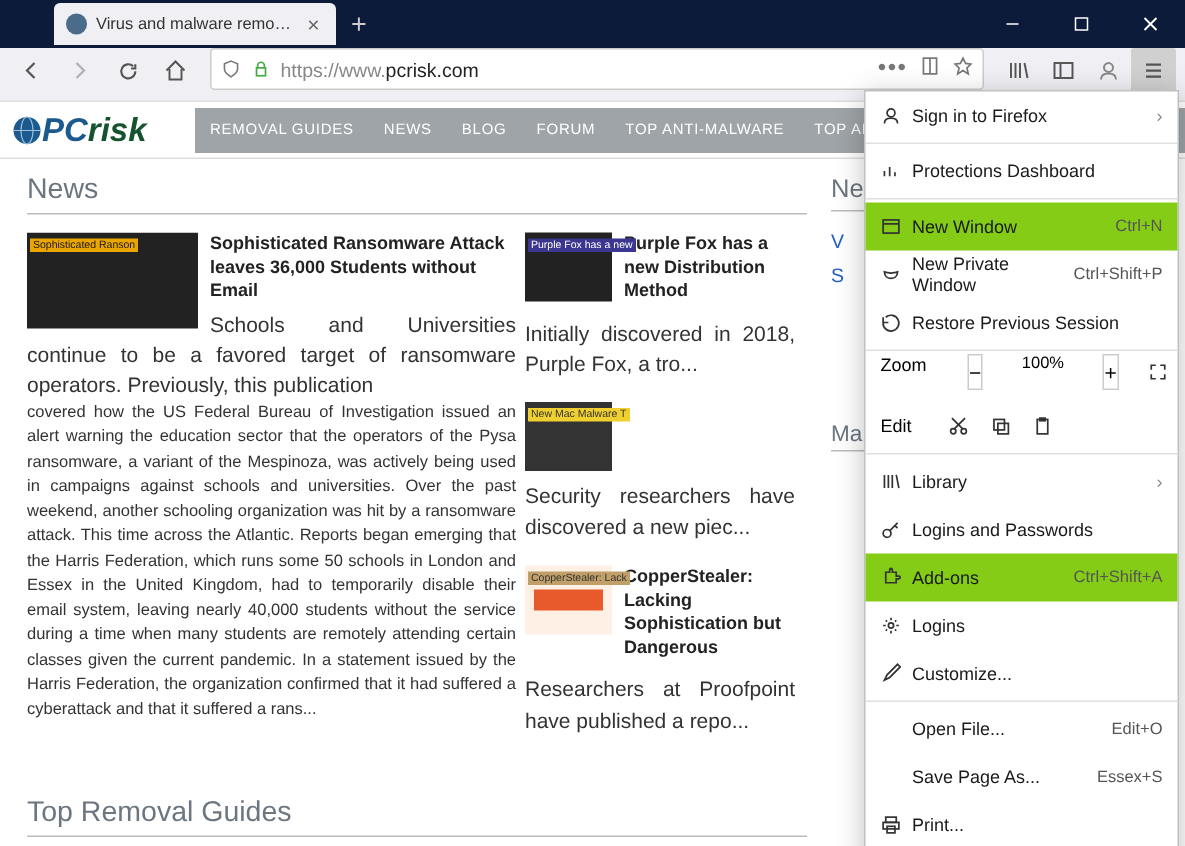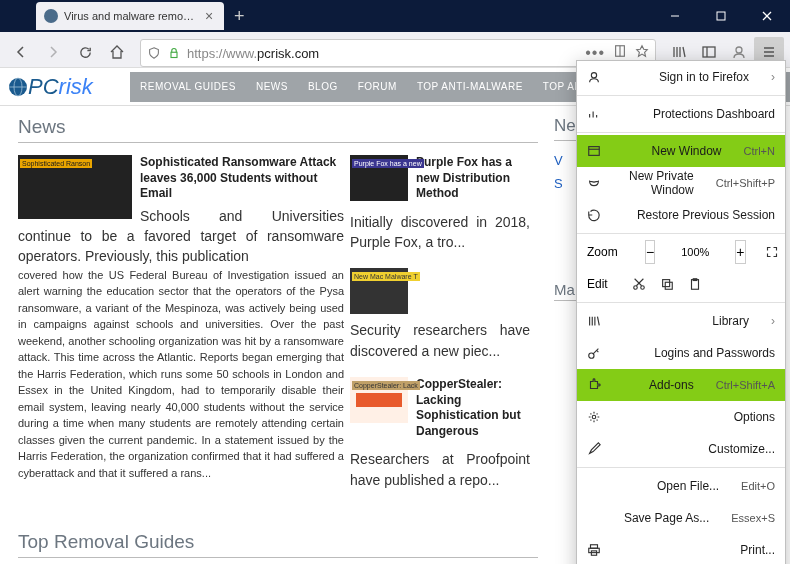--- a/index.html
+++ b/index.html
@@ -10,37 +10,37 @@
     .tab { margin-left: 36px; height: 28px; background: #f0f0f4; border-radius: 4px 4px 0 0; display: flex; align-items: center; padding: 0 8px; gap: 6px; width: 188px; }
     .tab-icon { width: 14px; height: 14px; border-radius: 50%; background: #4a6b8a; }
     .tab-title { font-size: 11px; color: #333; white-space: nowrap; overflow: hidden; text-overflow: ellipsis; flex: 1; }
     .tab-close { width: 14px; height: 14px; display: flex; align-items: center; justify-content: center; color: #666; font-size: 14px; }
     .new-tab { color: #ccc; margin-left: 10px; font-size: 18px; }
     .window-controls { margin-left: auto; display: flex; }
     .win-btn { width: 46px; height: 32px; display: flex; align-items: center; justify-content: center; color: #fff; }
     .win-btn svg { stroke: #fff; fill: none; }
 
     
-    .toolbar { height: 36px; background: #f0f0f4; border-bottom: 1px solid #ddd; display: flex; align-items: flex-end; padding: 0 6px; gap: 2px; }
+    .toolbar { height: 36px; background: #f0f0f4; border-bottom: 1px solid #ddd; display: flex; align-items: flex-start; padding: 0 6px; gap: 2px; }
     .tb-btn { width: 30px; height: 30px; display: flex; align-items: center; justify-content: center; color: #555; border-radius: 3px; }
     .tb-btn.disabled { opacity: 0.4; }
     .urlbar { flex: 1; height: 28px; background: #fff; border: 1px solid #ccc; border-radius: 3px; margin: 0 6px; display: flex; align-items: center; padding: 0 6px; gap: 6px; }
     .url-icon { width: 14px; height: 14px; display: flex; align-items: center; justify-content: center; color: #777; }
     .url-text { font-size: 13px; color: #888; }
     .url-text .domain { color: #222; }
     .url-actions { margin-left: auto; display: flex; gap: 8px; align-items: center; color: #777; }
     .tb-right { display: flex; gap: 0; }
     .menu-btn-active { background: #d0d0d0; border-radius: 2px; }
 
     
     .page { position: absolute; top: 68px; left: 0; right: 0; bottom: 0; overflow: hidden; }
     .header { height: 38px; background: #fff; display: flex; align-items: center; border-bottom: 1px solid #ddd; }
-    .logo { width: 118px; height: 34px; margin-left: 8px; display: flex; align-items: center; font-size: 22px; font-style: italic; font-weight: normal; }
+    .logo { width: 118px; height: 34px; margin-left: 8px; display: flex; align-items: center; font-size: 22px; font-style: italic; font-weight: bold; }
     .logo-pc { color: #1a5a8e; }
-    .logo-risk { color: #3b82f6; }
+    .logo-risk { color: #14532d; }
     .nav { display: flex; background: #9fa4a8; height: 30px; align-items: center; margin-left: 4px; flex: 1; }
     .nav-item { padding: 0 10px; font-size: 10px; color: #fff; letter-spacing: 0.5px; }
 
     .content { display: flex; padding: 10px 18px 18px 18px; gap: 16px; }
     .main-col { width: 520px; }
     .section-title { font-size: 19px; color: #6c7680; border-bottom: 1px solid #bbb; padding-bottom: 4px; margin-bottom: 12px; }
 
     .articles { display: flex; gap: 6px; }
     .lead-col { width: 326px; }
     .side-col { width: 180px; }
@@ -61,28 +61,28 @@
 
     .right-col { width: 90px; font-size: 13px; }
     .right-col .section-title { font-size: 17px; }
     .rc-link { color: #2060c0; margin-bottom: 8px; }
     .rc-sub { font-size: 15px; color: #6c7680; border-bottom: 1px solid #bbb; margin-top: 20px; padding-bottom: 2px; }
     .footer-title { position: absolute; bottom: 6px; left: 18px; font-size: 19px; color: #6c7680; border-bottom: 1px solid #bbb; width: 520px; padding-bottom: 4px; }
     .crumb { position: absolute; bottom: 10px; right: 10px; font-size: 12px; color: #999; }
 
     
     .menu { position: absolute; top: 60px; right: 4px; width: 210px; background: #fff; border: 1px solid #c0c0c0; box-shadow: 0 4px 18px rgba(0,0,0,0.25); font-size: 12px; z-index: 100; }
-    .menu-row { display: flex; align-items: center; height: 28px; padding: 16px 10px; gap: 22px; color: #1a1a1a; text-align: right; }
+    .menu-row { display: flex; align-items: center; height: 28px; padding: 16px 10px; gap: 7px; color: #1a1a1a; }
     .menu-row.highlight { background: #84cc16; }
     .menu-row .icon { width: 14px; height: 14px; display: flex; align-items: center; justify-content: center; flex-shrink: 0; }
     .menu-row .label { flex: 1; }
     .menu-row .shortcut { font-size: 11px; color: #555; }
     .menu-row .chev { color: #888; font-size: 12px; }
     .menu-sep { height: 1px; background: #e0e0e0; margin: 2px 0; }
-    .zoom-row { height: 32px; padding: 0 10px; display: flex; align-items: center; gap: 20px; }
+    .zoom-row { height: 32px; padding: 0 10px; display: flex; gap: 20px; }
     .zoom-label { font-size: 12px; flex: 0 0 38px; }
     .zoom-btn { width: 28px; height: 24px; border: 1px solid #ccc; display: flex; align-items: center; justify-content: center; font-size: 14px; }
     .zoom-pct { font-size: 11px; padding: 0 6px; }
     .edit-row { height: 32px; padding: 0 10px; display: flex; align-items: center; }
     .edit-label { font-size: 12px; flex: 0 0 38px; }
     .edit-btn { width: 28px; height: 24px; display: flex; align-items: center; justify-content: center; }
   </style>
 </head>
 <body>
 
@@ -383,21 +383,21 @@
     <span class="label">Add-ons</span>
     <span class="shortcut">Ctrl+Shift+A</span>
   </div>
   <div class="menu-row">
     <span class="icon">
         <svg width="14" height="14" viewBox="0 0 16 16" fill="none" stroke="#333" stroke-width="1.3">
           <circle cx="8" cy="8" r="2"></circle>
           <path d="M8 2 V4 M8 12 V14 M2 8 H4 M12 8 H14 M4 4 L5 5 M11 11 L12 12 M12 4 L11 5 M5 11 L4 12"></path>
         </svg>
       </span>
-    <span class="label">Options</span>
+    <span class="label">Logins</span>
   </div>
   <div class="menu-row">
     <span class="icon">
         <svg width="14" height="14" viewBox="0 0 16 16" fill="none" stroke="#333" stroke-width="1.3">
           <path d="M3 13 L5 9 L13 1 L15 3 L7 11 Z"></path>
         </svg>
       </span>
     <span class="label">Customize...</span>
   </div>
   <div class="menu-sep"></div>

